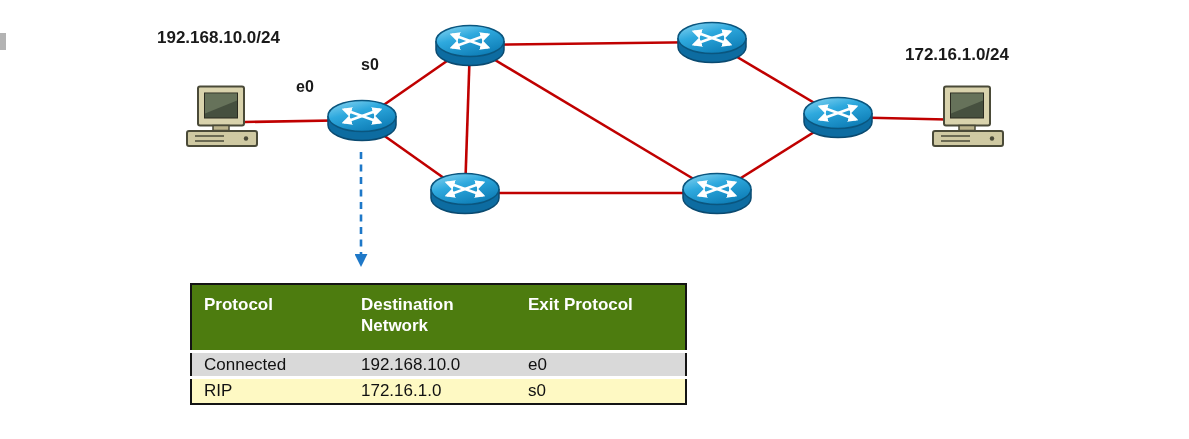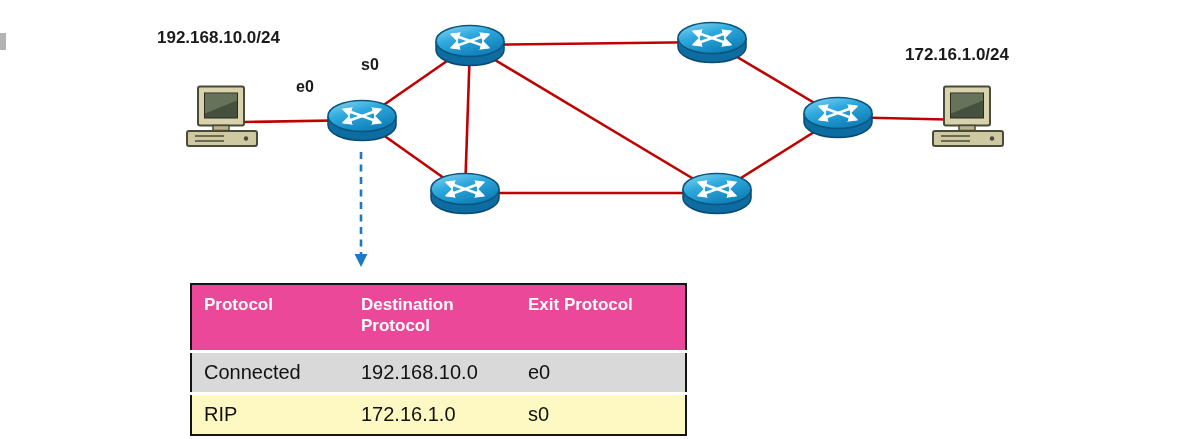--- a/index.html
+++ b/index.html
@@ -2,22 +2,22 @@
 <html><head>
 <meta charset="utf-8">
 <style>
   html, body { margin: 0; padding: 0; background: #ffffff; }
   body { font-family: "Liberation Sans", sans-serif; }
   .canvas { position: relative; width: 1139px; height: 439px; background: #ffffff; overflow: hidden; }
   .diagram-svg { position: absolute; left: 0; top: 0; }
   .net-label { position: absolute; font-weight: 700; font-size: 17px; color: #1a1a1a; white-space: nowrap; }
   .if-label { position: absolute; font-weight: 700; font-size: 16px; color: #1a1a1a; white-space: nowrap; }
   .rt-table { position: absolute; left: 190px; top: 283px; width: 495px; border-collapse: collapse; table-layout: fixed; border: 2px solid #141414; }
-  .rt-table th { background: #ec4899; color: #ffffff; font-size: 17px; font-weight: 700; text-align: left; vertical-align: top; padding: 9px 12px 13px 12px; line-height: 1.25; }
-  .rt-table td { font-size: 20px; color: #111111; font-weight: 400; text-align: left; vertical-align: middle; padding: 8px 12px; line-height: 1.15; }
+  .rt-table th { background: #4d7c0f; color: #ffffff; font-size: 17px; font-weight: 700; text-align: left; vertical-align: top; padding: 9px 12px 13px 12px; line-height: 1.25; }
+  .rt-table td { font-size: 17px; color: #111111; font-weight: 400; text-align: left; vertical-align: middle; padding: 2px 12px; line-height: 1.15; }
   .rt-table tr.row-1 td { background: #d9d9d9; border-top: 3px solid #ffffff; }
   .rt-table tr.row-2 td { background: #fef9c3; border-top: 3px solid #ffffff; }
 </style>
 </head>
 <body>
 
 <div class="canvas">
 
   <svg class="diagram-svg" width="1189" height="439" viewBox="0 0 1189 439">
     <defs>
@@ -88,21 +88,21 @@
 
   <table class="rt-table">
     <colgroup>
       <col style="width:158px">
       <col style="width:167px">
       <col style="width:170px">
     </colgroup>
     <thead>
       <tr>
         <th>Protocol</th>
-        <th>Destination Protocol</th>
+        <th>Destination Network</th>
         <th>Exit Protocol</th>
       </tr>
     </thead>
     <tbody>
       <tr class="row-1">
         <td>Connected</td>
         <td>192.168.10.0</td>
         <td>e0</td>
       </tr>
       <tr class="row-2">

